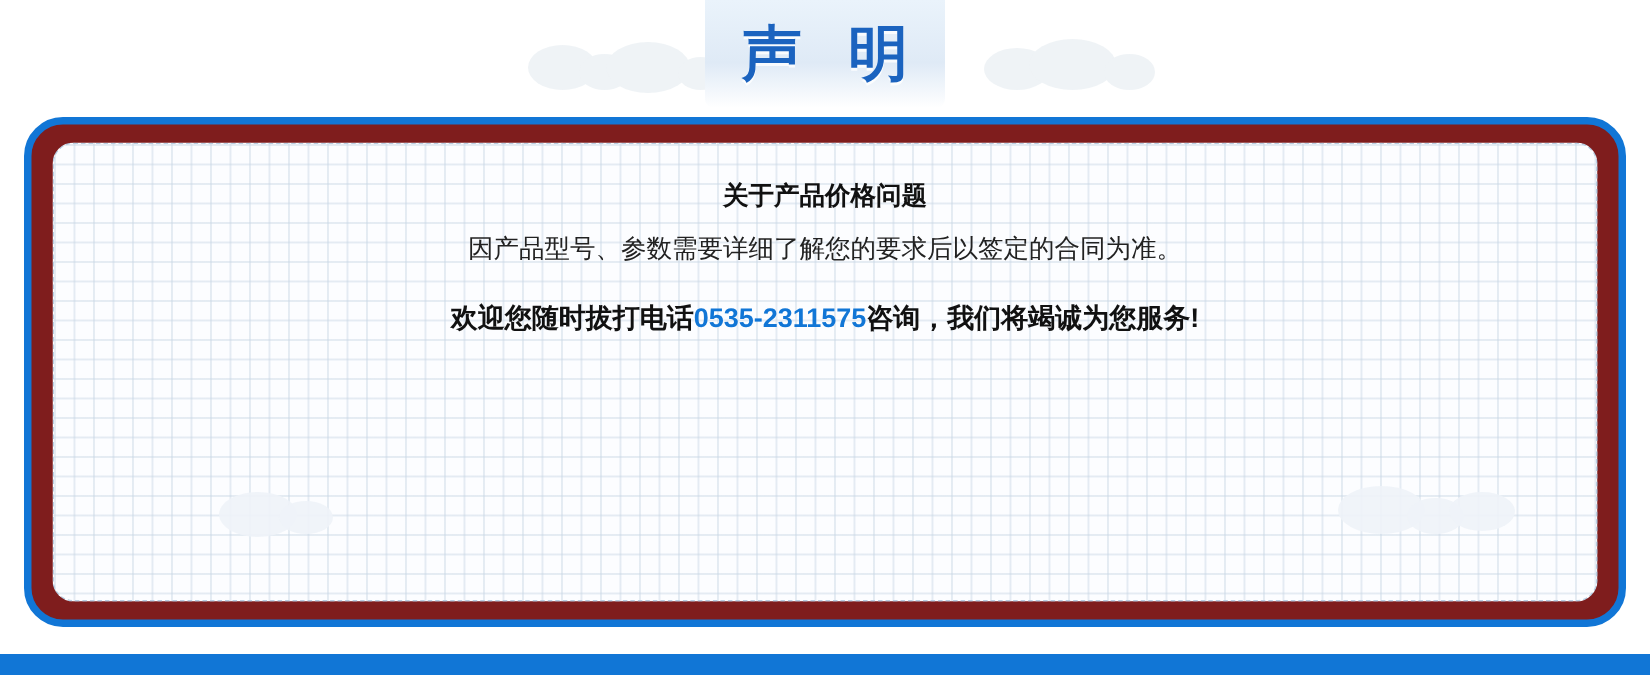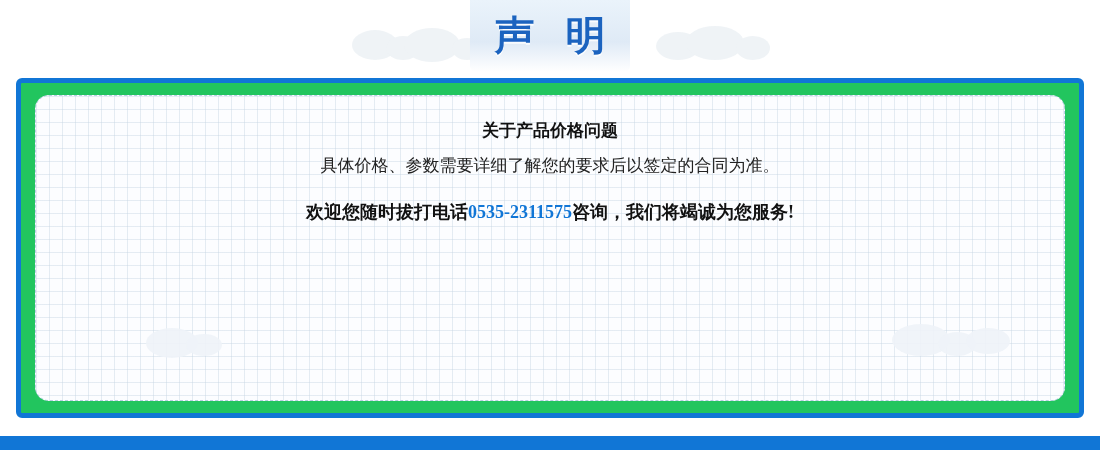--- a/index.html
+++ b/index.html
@@ -67,24 +67,23 @@
 
   
   .panel {
     position: absolute;
     left: 16px;
     top: 78px;
     width: 1068px;
     height: 340px;
     box-sizing: border-box;
     border: 5px solid #1176d6;
-    border-radius: 6px;
-    background: #22c55e;
-    overflow: hidden;
-    font-family: Liberation Serif, serif;
+    border-radius: 26px;
+    background: #7f1d1d;
+    overflow: hidden;
   }
   .panel-inner {
     position: absolute;
     left: 14px;
     top: 12px;
     right: 14px;
     bottom: 12px;
     border: 1px dashed #b9cfe3;
     border-radius: 14px;
     background-color: #fcfdff;
@@ -176,21 +175,21 @@
       <span class="pcloud p1"></span>
       <span class="pcloud p2"></span>
       <span class="pcloud p3"></span>
       <span class="pcloud p4"></span>
       <span class="pcloud p5"></span>
 
       <div class="content">
 
         <p class="heading">关于产品价格问题</p>
 
-        <p class="line">具体价格、参数需要详细了解您的要求后以签定的合同为准。</p>
+        <p class="line">因产品型号、参数需要详细了解您的要求后以签定的合同为准。</p>
 
 
 
         <p class="footer-line">
           <span>欢迎您随时拔打电话</span><span class="phone">0535-2311575</span><span>咨询，我们将竭诚为您服务!</span>
         </p>
 
       </div>
     </div>
   </div>

